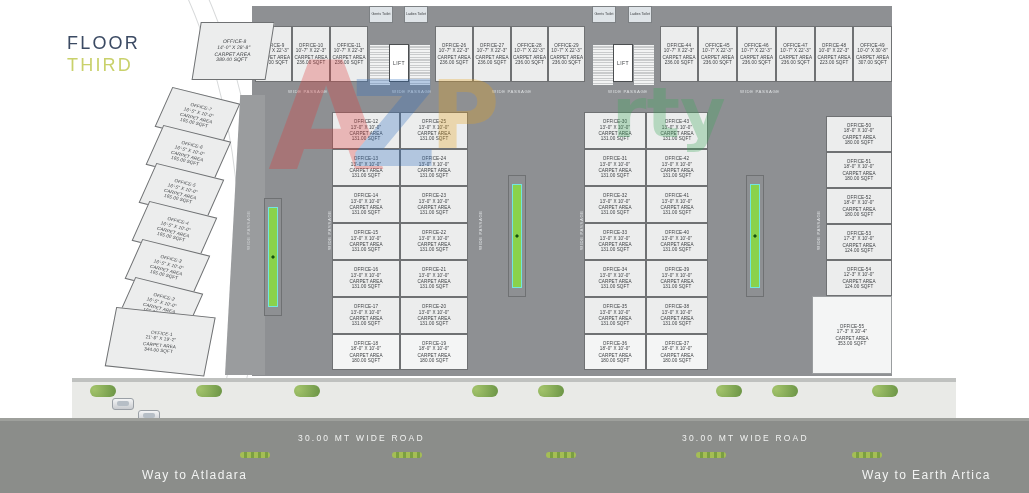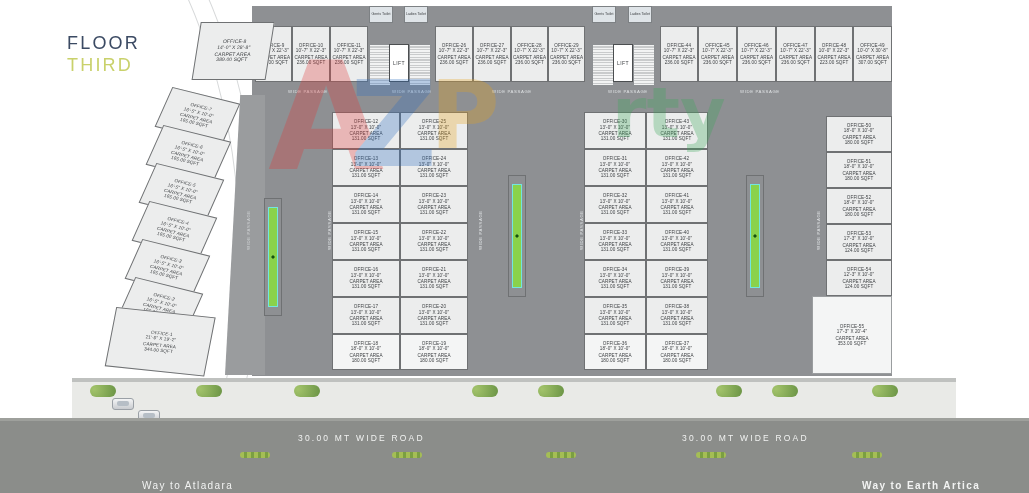--- a/index.html
+++ b/index.html
@@ -75,21 +75,21 @@
   }
   .stair .inner::after{
     content:""; position:absolute; left:50%; top:50%;
     width:4px;height:4px;margin:-2px 0 0 -2px;
     background:#14510f; clip-path: polygon(50% 0,100% 50%,50% 100%,0 50%);
   }
 
   
   .road { background:#8b8d8a; }
   .roadtxt { color:#f1f2f1; font-size:8.5px; letter-spacing:2.2px; white-space:nowrap; }
-  .waytxt  { color:#f2f3f2; font-size:10px; letter-spacing:1.4px; white-space:nowrap;margin-top:12px; }
+  .waytxt  { color:#f2f3f2; font-size:12px; letter-spacing:1.4px; white-space:nowrap; }
 
   .sidewalk { background:#e9eae7; border-top:1px solid #cfd0cd; }
 
   
   .shrub { width:26px;height:12px;border-radius:6px;
            background: radial-gradient(circle at 4px 4px,#9bbf5d,#5c8a33);
            opacity:.9; }
   .shrub.sm { width:30px;height:6px;border-radius:4px;
               background: repeating-linear-gradient(to right,#a7c34f 0 4px,#79a13a 4px 7px); }
 
@@ -615,15 +615,15 @@
   <div class="abs roadtxt" style="left:298px;top:433px;">30.00 MT  WIDE ROAD</div>
   <div class="abs roadtxt" style="left:682px;top:433px;">30.00 MT  WIDE ROAD</div>
 
   <div class="abs shrub sm" style="left:240px;top:452px;"></div>
   <div class="abs shrub sm" style="left:392px;top:452px;"></div>
   <div class="abs shrub sm" style="left:546px;top:452px;"></div>
   <div class="abs shrub sm" style="left:696px;top:452px;"></div>
   <div class="abs shrub sm" style="left:852px;top:452px;"></div>
 
   <div class="abs waytxt" style="left:142px;top:468px;">Way  to  Atladara</div>
-  <div class="abs waytxt" style="left:862px;top:468px;font-weight:bold;">Way  to  Earth Artica</div>
+  <div class="abs waytxt" style="left:862px;top:468px;">Way  to  Earth Artica</div>
 
 </div>
 
 </body></html>

